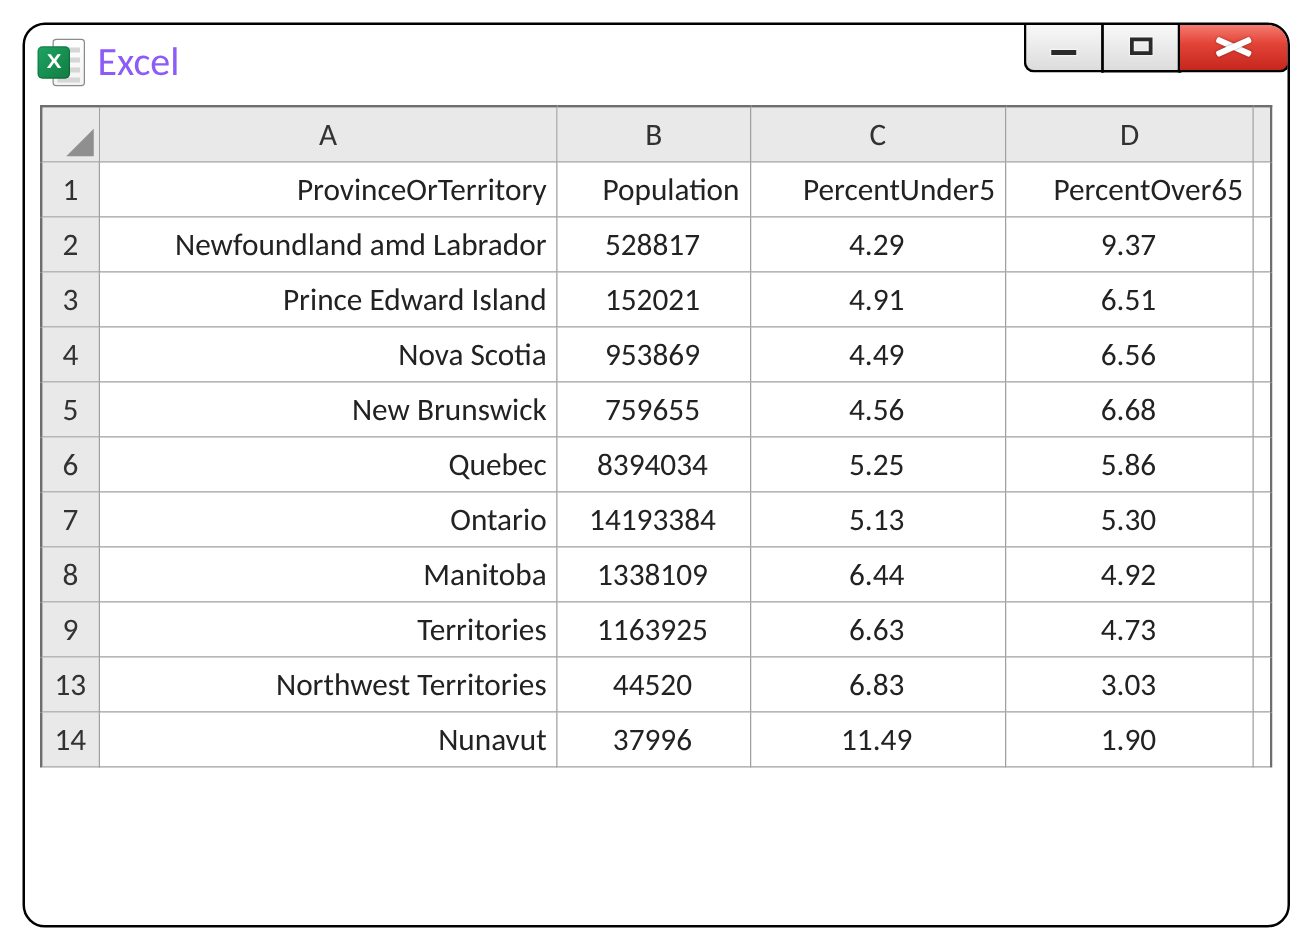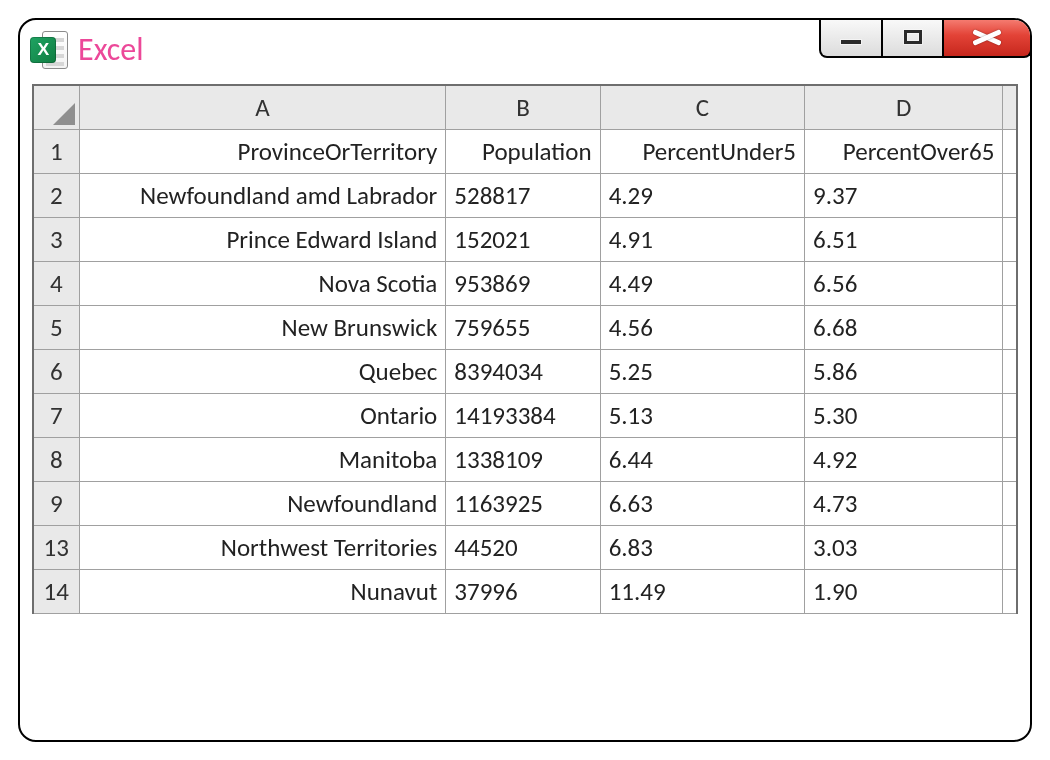--- a/index.html
+++ b/index.html
@@ -77,21 +77,21 @@
     border-radius: 4px;
     display:flex; align-items:center; justify-content:center;
     box-shadow: 0 0 0 1px rgba(0,0,0,.2) inset;
   }
   .excel-icon .badge span {
     color:#fff; font-weight:700; font-size:16px; font-family: Arial, sans-serif;
     transform: scaleX(1.1);
   }
   .app-title {
     font-size: 32px;
-    color:#ec4899;
+    color:#8b5cf6;
   }
 
   .win-controls {
     display:flex;
     height: 40px;
     margin-top: -2px;
     margin-right: -2px;
   }
   .win-btn {
     width: 64px;
@@ -176,21 +176,21 @@
   }
 
   col.c-row  { width: 46px; }
   col.c-a    { width: 366px; }
   col.c-b    { width: 154px; }
   col.c-c    { width: 204px; }
   col.c-d    { width: 198px; }
   col.c-pad  { width: 14px; }
 
   td.text   { text-align: right; }
-  td.num    { text-align: left; padding-right: 10px; }
+  td.num    { text-align: center; padding-right: 10px; }
   td.pad, th.pad { background:#fff; }
 </style>
 </head>
 <body>
 
 <div class="window">
 
   <div class="titlebar">
     <div class="title-left">
       <div class="excel-icon">
@@ -296,21 +296,21 @@
         <tr>
           <th class="rowhdr">8</th>
           <td class="text">Manitoba</td>
           <td class="num">1338109</td>
           <td class="num">6.44</td>
           <td class="num">4.92</td>
           <td class="pad last"></td>
         </tr>
         <tr>
           <th class="rowhdr">9</th>
-          <td class="text">Newfoundland</td>
+          <td class="text">Territories</td>
           <td class="num">1163925</td>
           <td class="num">6.63</td>
           <td class="num">4.73</td>
           <td class="pad last"></td>
         </tr>
         <tr>
           <th class="rowhdr">13</th>
           <td class="text">Northwest Territories</td>
           <td class="num">44520</td>
           <td class="num">6.83</td>

